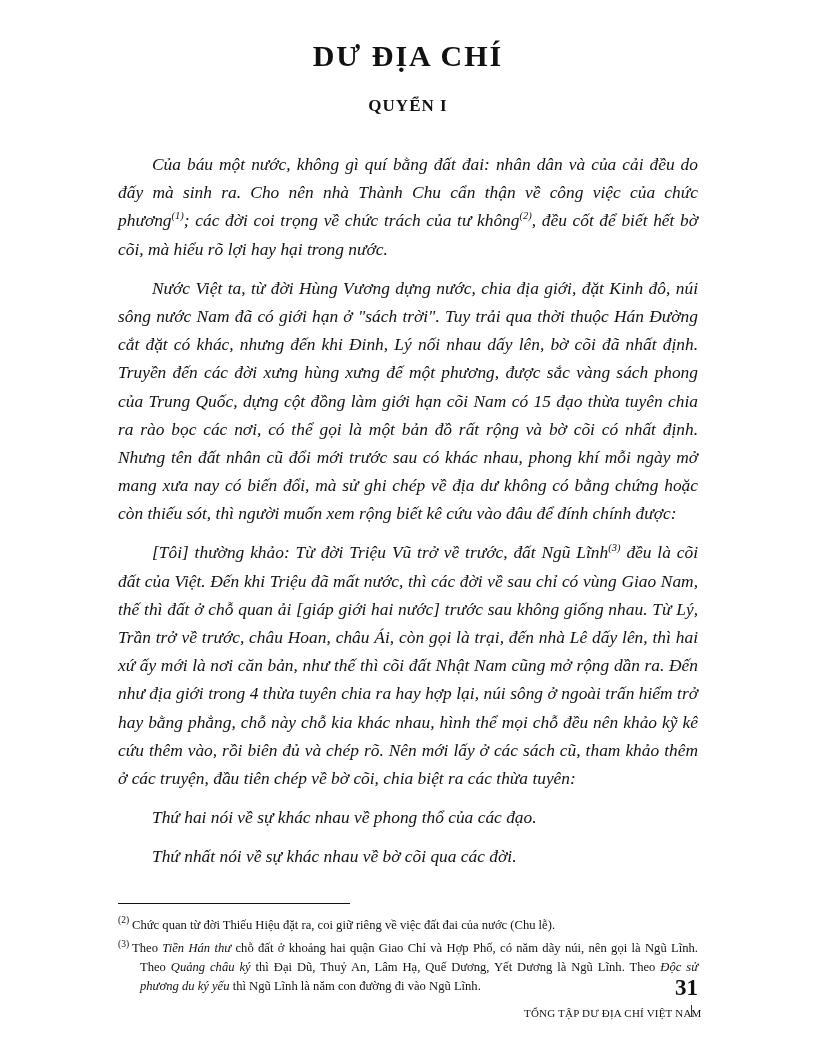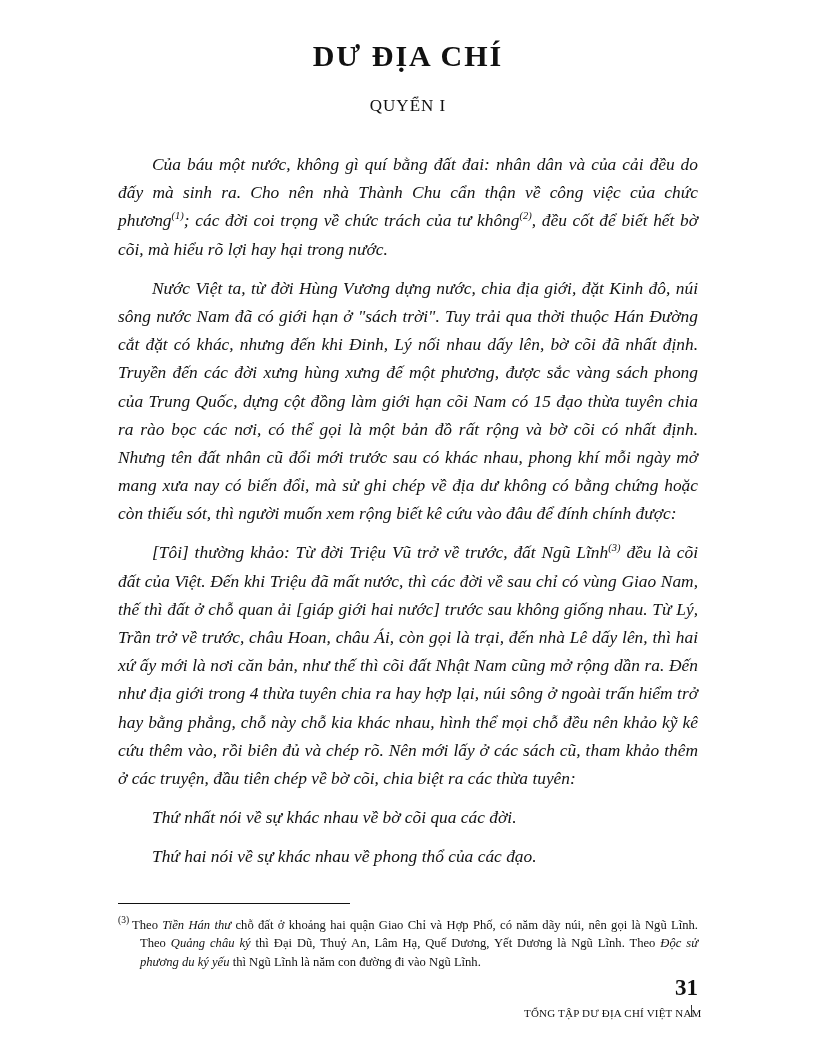--- a/index.html
+++ b/index.html
@@ -33,21 +33,21 @@
     text-align: center;
     font-size: 30px;
     letter-spacing: 2px;
     font-weight: 700;
     margin: 0 0 0 0;
     line-height: 1.2;
   }
   .doc-subtitle {
     text-align: center;
     font-size: 17px;
-    font-weight: 400;
+    font-weight: 700;
     letter-spacing: 1px;
     margin: 22px 0 0 0;
   }
   .body-text {
     margin-top: 34px;
   }
   p.para {
     font-size: 17.4px;
     line-height: 1.62;
     text-align: justify;
@@ -135,31 +135,34 @@
       <p class="para">
         <span>Của báu một nước, không gì quí bằng đất đai: nhân dân và của cải đều do đấy mà sinh ra. Cho nên nhà Thành Chu cẩn thận về công việc của chức phương</span><sup class="fn">(1)</sup><span>; các đời coi trọng về chức trách của tư không</span><sup class="fn">(2)</sup><span>, đều cốt để biết hết bờ cõi, mà hiểu rõ lợi hay hại trong nước.</span>
       </p>
 
       <p class="para">Nước Việt ta, từ đời Hùng Vương dựng nước, chia địa giới, đặt Kinh đô, núi sông nước Nam đã có giới hạn ở "sách trời". Tuy trải qua thời thuộc Hán Đường cắt đặt có khác, nhưng đến khi Đinh, Lý nối nhau dấy lên, bờ cõi đã nhất định. Truyền đến các đời xưng hùng xưng đế một phương, được sắc vàng sách phong của Trung Quốc, dựng cột đồng làm giới hạn cõi Nam có 15 đạo thừa tuyên chia ra rào bọc các nơi, có thể gọi là một bản đồ rất rộng và bờ cõi có nhất định. Nhưng tên đất nhân cũ đổi mới trước sau có khác nhau, phong khí mỗi ngày mở mang xưa nay có biến đổi, mà sử ghi chép về địa dư không có bằng chứng hoặc còn thiếu sót, thì người muốn xem rộng biết kê cứu vào đâu để đính chính được:</p>
 
       <p class="para">
         <span>[Tôi] thường khảo: Từ đời Triệu Vũ trở về trước, đất Ngũ Lĩnh</span><sup class="fn">(3)</sup><span> đều là cõi đất của Việt. Đến khi Triệu đã mất nước, thì các đời về sau chỉ có vùng Giao Nam, thế thì đất ở chỗ quan ải [giáp giới hai nước] trước sau không giống nhau. Từ Lý, Trần trở về trước, châu Hoan, châu Ái, còn gọi là trại, đến nhà Lê dấy lên, thì hai xứ ấy mới là nơi căn bản, như thế thì cõi đất Nhật Nam cũng mở rộng dần ra. Đến như địa giới trong 4 thừa tuyên chia ra hay hợp lại, núi sông ở ngoài trấn hiểm trở hay bằng phẳng, chỗ này chỗ kia khác nhau, hình thể mọi chỗ đều nên khảo kỹ kê cứu thêm vào, rồi biên đủ và chép rõ. Nên mới lấy ở các sách cũ, tham khảo thêm ở các truyện, đầu tiên chép về bờ cõi, chia biệt ra các thừa tuyên:</span>
       </p>
 
+      <p class="para">Thứ hai nói về sự khác nhau về phong thổ của các đạo.</p>
+
       <p class="para">Thứ nhất nói về sự khác nhau về bờ cõi qua các đời.</p>
-
-      <p class="para">Thứ hai nói về sự khác nhau về phong thổ của các đạo.</p>
 
     </div>
 
     <div class="fn-rule"></div>
 
     <div class="footnotes">
 
 
+      <div class="footnote">
+        <span class="marker">(2)</span><span>Chức quan từ đời Thiếu Hiệu đặt ra, coi giữ riêng về việc đất đai của nước (Chu lễ).</span>
+      </div>
 
       <div class="footnote">
         <span class="marker">(3)</span><span>Theo <em>Tiền Hán thư</em> chỗ đất ở khoảng hai quận Giao Chỉ và Hợp Phố, có năm dãy núi, nên gọi là Ngũ Lĩnh. Theo <em>Quảng châu ký</em> thì Đại Dũ, Thuỷ An, Lâm Hạ, Quế Dương, Yết Dương là Ngũ Lĩnh. Theo <em>Độc sử phương du ký yếu</em> thì Ngũ Lĩnh là năm con đường đi vào Ngũ Lĩnh.</span>
       </div>
 
     </div>
 
   </div>
 
   <div class="page-footer">

